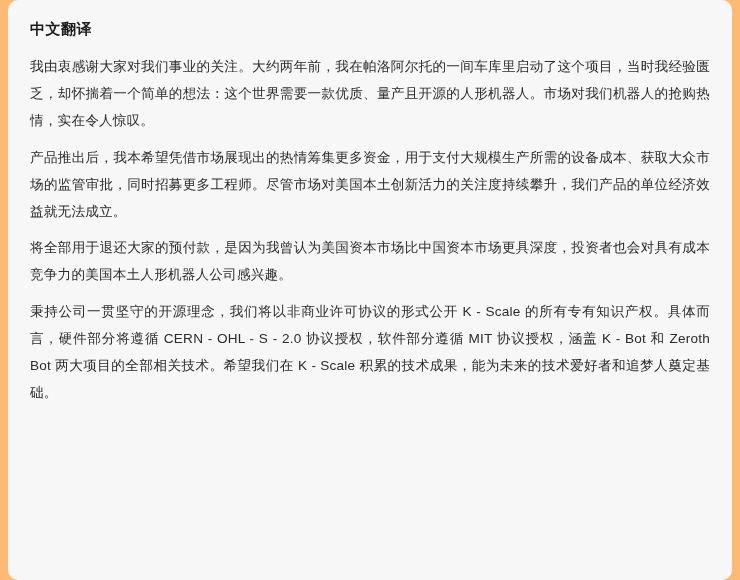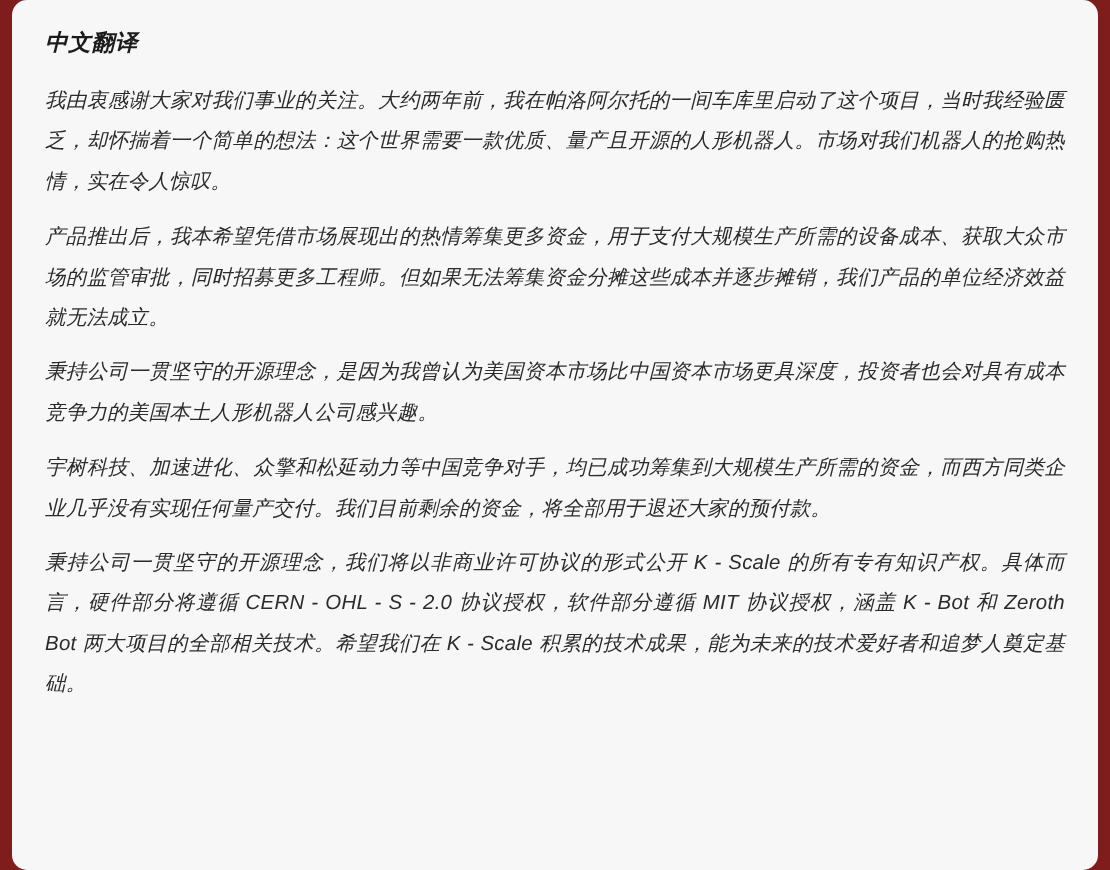--- a/index.html
+++ b/index.html
@@ -10,24 +10,23 @@
   body {
     width: 740px;
     height: 580px;
     font-family: "Liberation Sans", sans-serif;
     -webkit-font-smoothing: antialiased;
   }
   .page {
     position: relative;
     width: 740px;
     height: 580px;
-    background: #7f1d1d;
+    background: #fdba74;
     box-sizing: border-box;
     overflow: hidden;
-    font-style: italic;
   }
   .card {
     position: absolute;
     left: 8px;
     top: 0px;
     right: 8px;
     bottom: 0px;
     background: #f7f7f7;
     border-radius: 10px;
     box-sizing: border-box;
@@ -57,19 +56,18 @@
 </style>
 </head>
 <body>
 
 <div class="page">
   <div class="card">
 
     <div class="doc-title">中文翻译</div>
 
     <p class="para">我由衷感谢大家对我们事业的关注。大约两年前，我在帕洛阿尔托的一间车库里启动了这个项目，当时我经验匮乏，却怀揣着一个简单的想法：这个世界需要一款优质、量产且开源的人形机器人。市场对我们机器人的抢购热情，实在令人惊叹。</p>
-    <p class="para">产品推出后，我本希望凭借市场展现出的热情筹集更多资金，用于支付大规模生产所需的设备成本、获取大众市场的监管审批，同时招募更多工程师。但如果无法筹集资金分摊这些成本并逐步摊销，我们产品的单位经济效益就无法成立。</p>
-    <p class="para">秉持公司一贯坚守的开源理念，是因为我曾认为美国资本市场比中国资本市场更具深度，投资者也会对具有成本竞争力的美国本土人形机器人公司感兴趣。</p>
-    <p class="para">宇树科技、加速进化、众擎和松延动力等中国竞争对手，均已成功筹集到大规模生产所需的资金，而西方同类企业几乎没有实现任何量产交付。我们目前剩余的资金，将全部用于退还大家的预付款。</p>
+    <p class="para">产品推出后，我本希望凭借市场展现出的热情筹集更多资金，用于支付大规模生产所需的设备成本、获取大众市场的监管审批，同时招募更多工程师。尽管市场对美国本土创新活力的关注度持续攀升，我们产品的单位经济效益就无法成立。</p>
+    <p class="para">将全部用于退还大家的预付款，是因为我曾认为美国资本市场比中国资本市场更具深度，投资者也会对具有成本竞争力的美国本土人形机器人公司感兴趣。</p>
     <p class="para">秉持公司一贯坚守的开源理念，我们将以非商业许可协议的形式公开 K - Scale 的所有专有知识产权。具体而言，硬件部分将遵循 CERN - OHL - S - 2.0 协议授权，软件部分遵循 MIT 协议授权，涵盖 K - Bot 和 Zeroth Bot 两大项目的全部相关技术。希望我们在 K - Scale 积累的技术成果，能为未来的技术爱好者和追梦人奠定基础。</p>
 
   </div>
 </div>
 
 </body></html>

